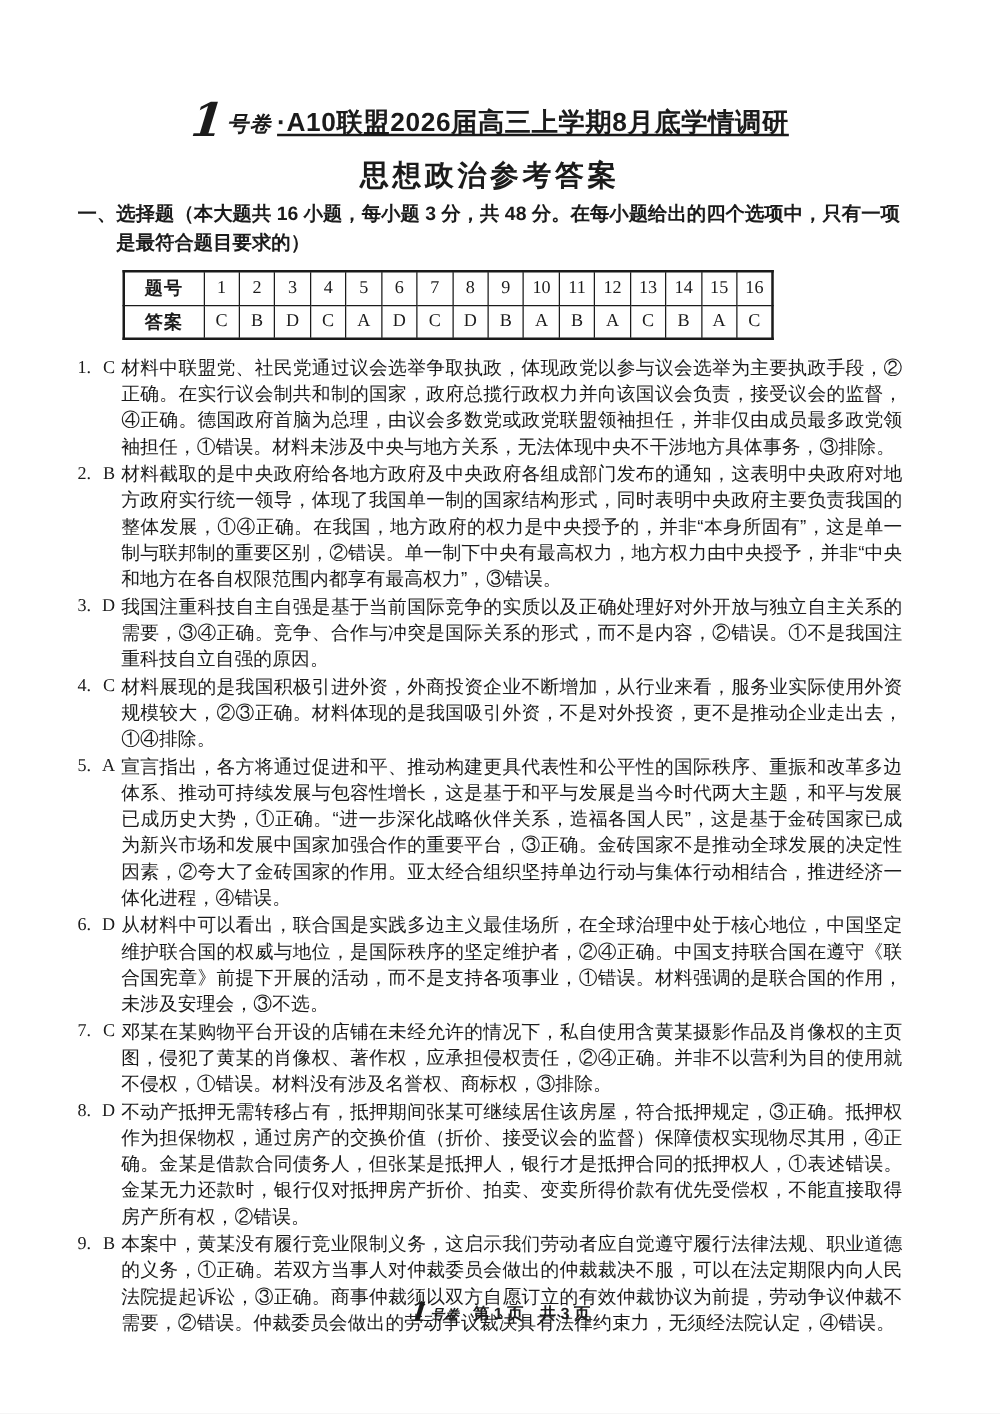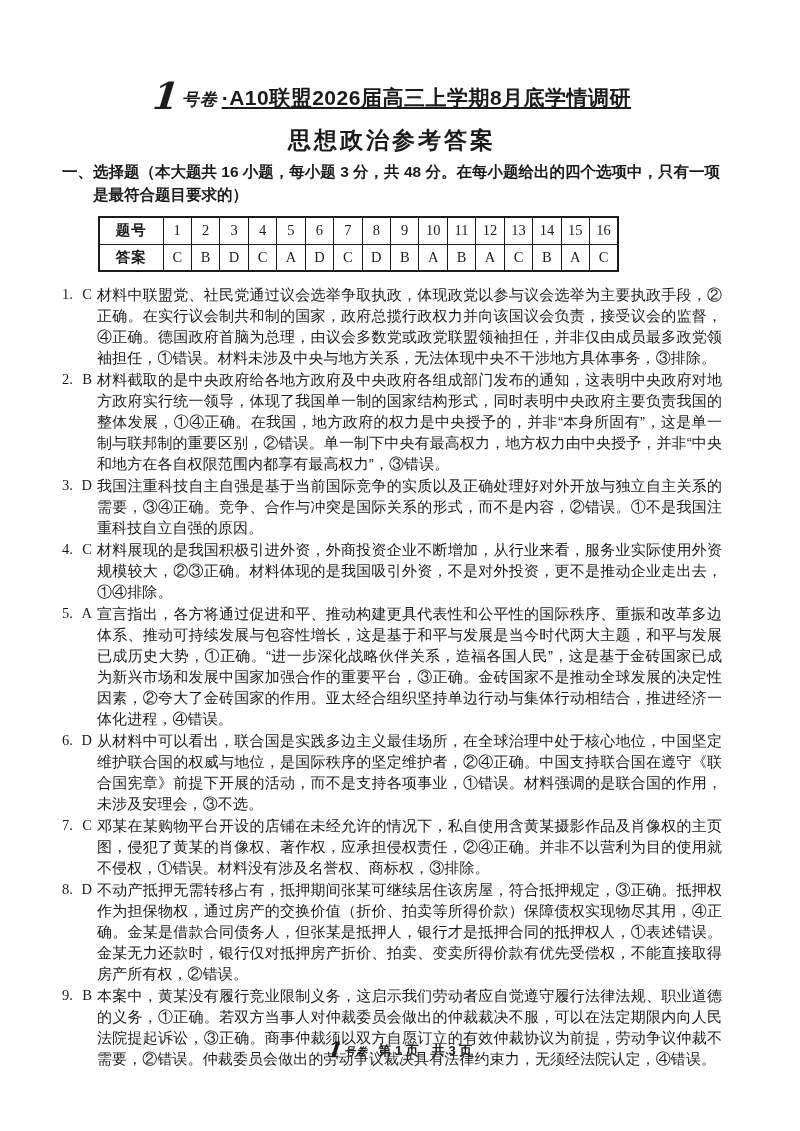--- a/index.html
+++ b/index.html
@@ -176,21 +176,21 @@
           <span>7.</span>
           <span>C</span>
         </span>
       <span class="item-text">邓某在某购物平台开设的店铺在未经允许的情况下，私自使用含黄某摄影作品及肖像权的主页图，侵犯了黄某的肖像权、著作权，应承担侵权责任，②④正确。并非不以营利为目的使用就不侵权，①错误。材料没有涉及名誉权、商标权，③排除。</span>
     </div>
     <div class="item">
       <span class="marker">
           <span>8.</span>
           <span>D</span>
         </span>
-      <span class="item-text">不动产抵押无需转移占有，抵押期间张某可继续居住该房屋，符合抵押规定，③正确。抵押权作为担保物权，通过房产的交换价值（折价、拍卖等所得价款）保障债权实现物尽其用，④正确。金某是借款合同债务人，但张某是抵押人，银行才是抵押合同的抵押权人，①表述错误。金某无力还款时，银行仅对抵押房产折价、拍卖、变卖所得价款有优先受偿权，不能直接取得房产所有权，②错误。</span>
+      <span class="item-text">不动产抵押无需转移占有，抵押期间张某可继续居住该房屋，符合抵押规定，③正确。抵押权作为担保物权，通过房产的交换价值（折价、接受议会的监督）保障债权实现物尽其用，④正确。金某是借款合同债务人，但张某是抵押人，银行才是抵押合同的抵押权人，①表述错误。金某无力还款时，银行仅对抵押房产折价、拍卖、变卖所得价款有优先受偿权，不能直接取得房产所有权，②错误。</span>
     </div>
     <div class="item">
       <span class="marker">
           <span>9.</span>
           <span>B</span>
         </span>
       <span class="item-text">本案中，黄某没有履行竞业限制义务，这启示我们劳动者应自觉遵守履行法律法规、职业道德的义务，①正确。若双方当事人对仲裁委员会做出的仲裁裁决不服，可以在法定期限内向人民法院提起诉讼，③正确。商事仲裁须以双方自愿订立的有效仲裁协议为前提，劳动争议仲裁不需要，②错误。仲裁委员会做出的劳动争议裁决具有法律约束力，无须经法院认定，④错误。</span>
     </div>
   </div>
 

